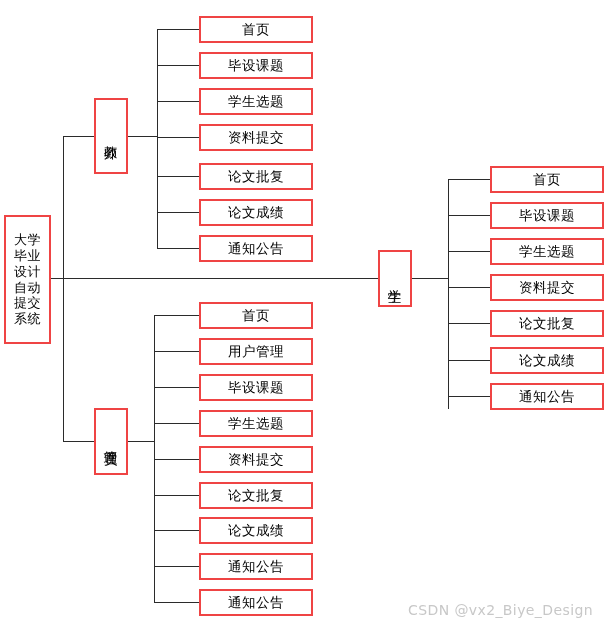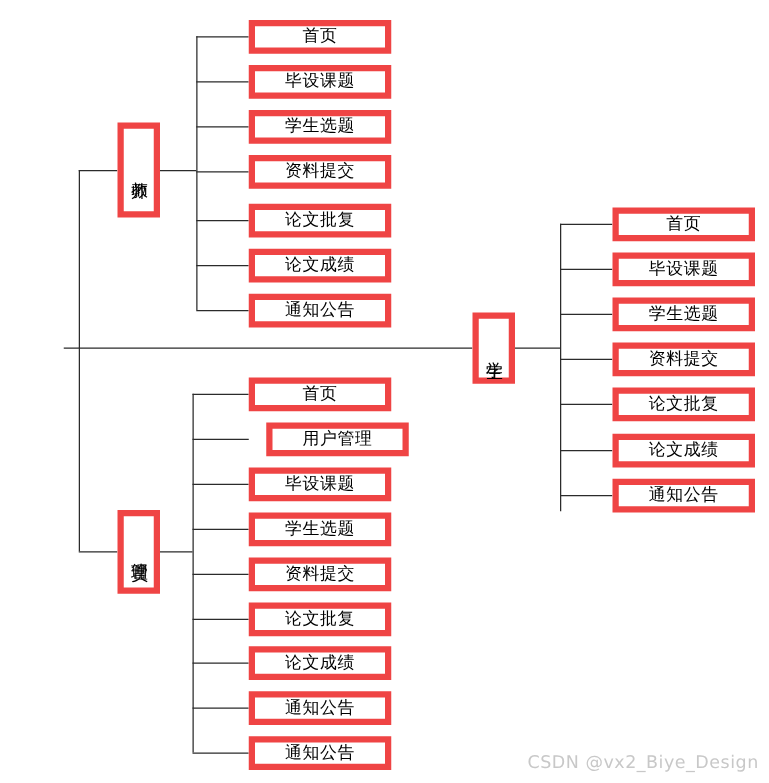--- a/index.html
+++ b/index.html
@@ -15,21 +15,21 @@
     width: 615px;
     height: 626px;
     background: #ffffff;
     overflow: hidden;
   }
 
   
   .node {
     position: absolute;
     box-sizing: border-box;
-    border: 5px solid #ef4444;
+    border: 2px solid #ef4444;
     background: #ffffff;
     color: #000000;
     display: flex;
     align-items: center;
     justify-content: center;
     text-align: center;
     font-size: 13px;
     line-height: 1.05;
     z-index: 3;
   }
@@ -70,34 +70,37 @@
     position: absolute;
     background: #2b2b2b;
     z-index: 1;
   }
   .ln-h { height: 1px; }
   .ln-v { width: 1px; }
 
   
   .watermark {
     position: absolute;
-    right: 8px;
+    right: 22px;
     bottom: 8px;
     color: #c8c8c8;
     font-size: 14px;
     letter-spacing: 0.4px;
     z-index: 5;
     user-select: none;
   }
 </style>
 </head>
 <body>
 
 <div id="diagram">
 
+  <div class="node node-root">
+    <span class="roottext">大学毕业设计自动提交系统</span>
+  </div>
 
   <div class="ln ln-h" style="left:51px; top:278px; width:12px;"></div>
   <div class="ln ln-v" style="left:63px; top:136px; height:143px;"></div>
   <div class="ln ln-v" style="left:63px; top:278px; height:163px;"></div>
 
   <div class="ln ln-h" style="left:63px; top:136px; width:31px;"></div>
   <div class="ln ln-h" style="left:63px; top:441px; width:31px;"></div>
 
   <div class="ln ln-h" style="left:63px; top:278px; width:315px;"></div>
 
@@ -149,21 +152,21 @@
   <div class="ln ln-h" style="left:154px; top:423px; width:45px;"></div>
   <div class="ln ln-h" style="left:154px; top:459px; width:45px;"></div>
   <div class="ln ln-h" style="left:154px; top:495px; width:45px;"></div>
   <div class="ln ln-h" style="left:154px; top:530px; width:45px;"></div>
   <div class="ln ln-h" style="left:154px; top:566px; width:45px;"></div>
   <div class="ln ln-h" style="left:154px; top:602px; width:45px;"></div>
 
   <div class="node node-leaf" style="left:199px; top:302px;">
       <span>首页</span>
     </div>
-  <div class="node node-leaf" style="left:199px; top:338px;margin-left:14px;">
+  <div class="node node-leaf" style="left:199px; top:338px;">
       <span>用户管理</span>
     </div>
   <div class="node node-leaf" style="left:199px; top:374px;">
       <span>毕设课题</span>
     </div>
   <div class="node node-leaf" style="left:199px; top:410px;">
       <span>学生选题</span>
     </div>
   <div class="node node-leaf" style="left:199px; top:446px;">
       <span>资料提交</span>

